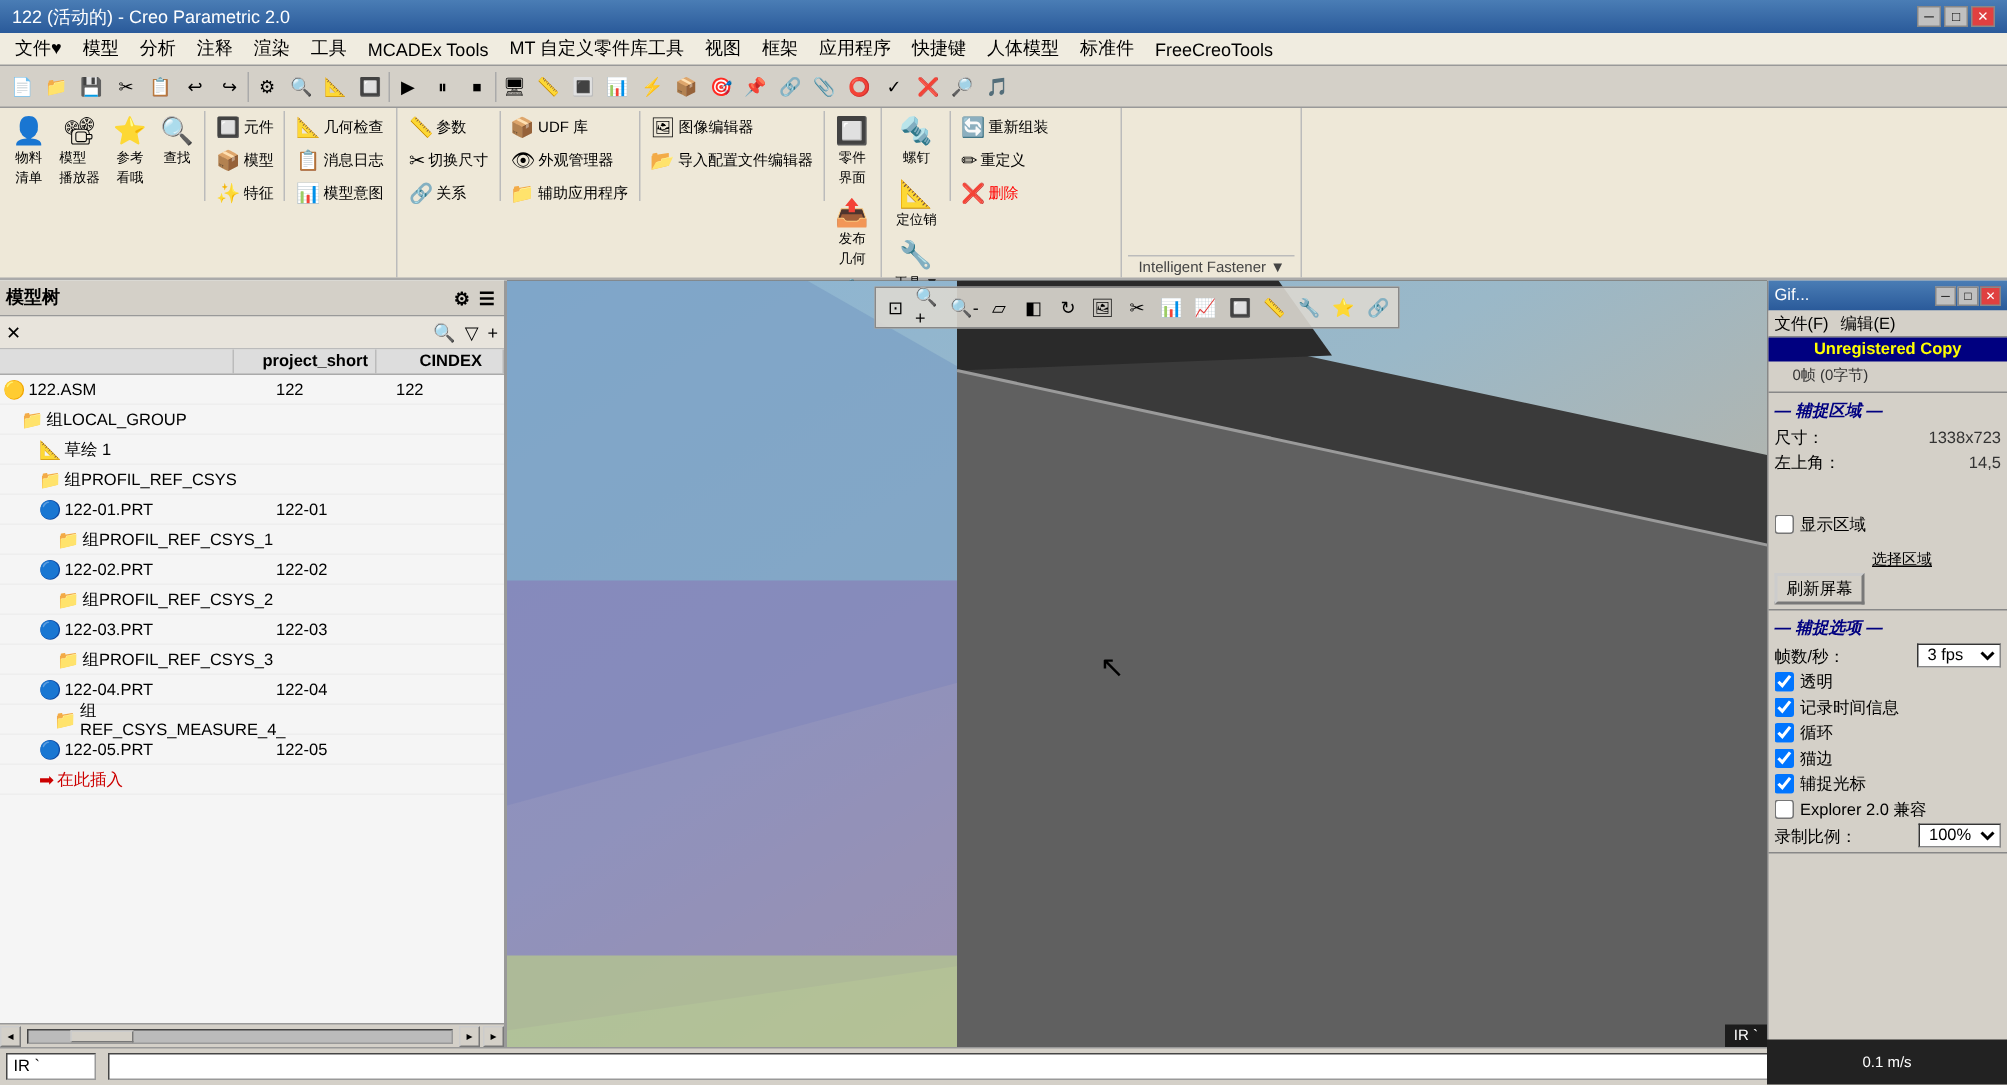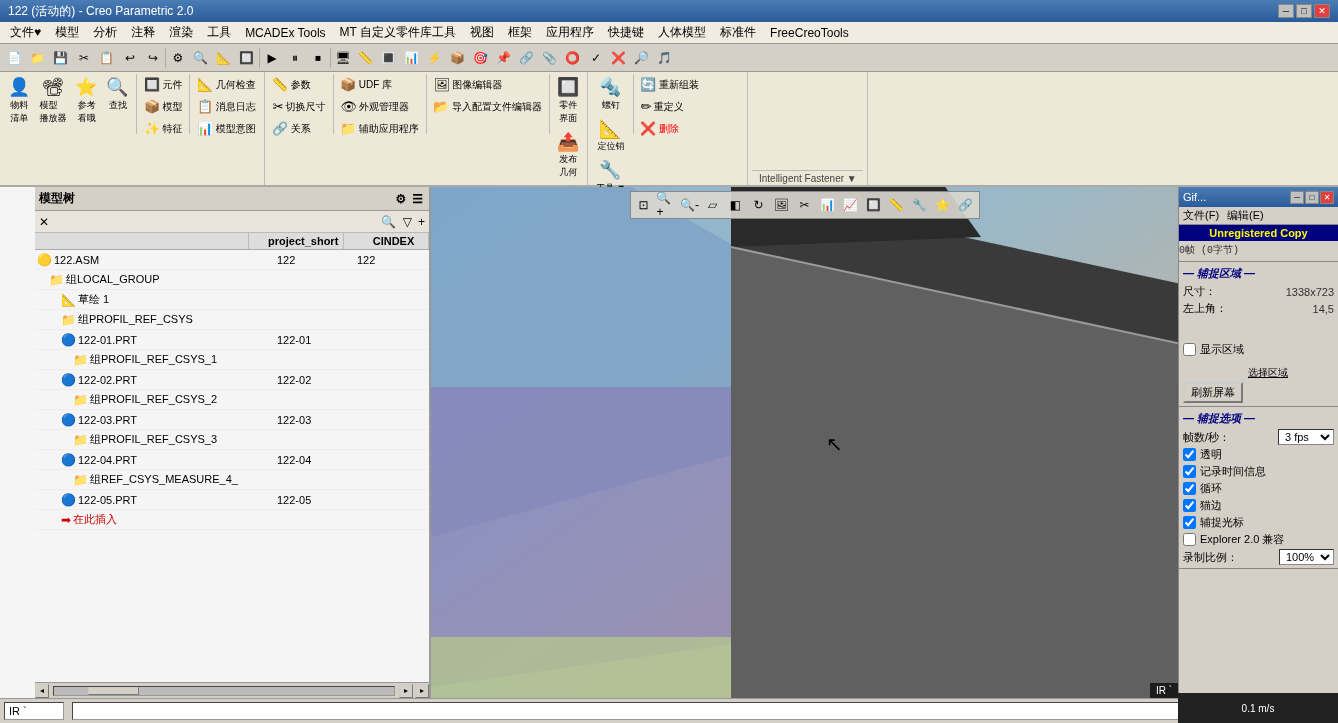--- a/index.html
+++ b/index.html
@@ -31,27 +31,26 @@
     }
     .menu-item {
       padding: 2px 6px;
       cursor: pointer;
       font-size: 12px;
       white-space: nowrap;
     }
 
     
     .left-panel {
-      width: 431px;
+      width: 338px;
       background: #f5f5f5;
       border-right: 2px solid #999;
       display: flex;
       flex-direction: column;
       overflow: hidden;
-      padding-left: 35px;
     }
     .panel-header {
       height: 24px;
       background: #d4d0c8;
       display: flex;
       align-items: center;
       justify-content: space-between;
       padding: 0 4px;
       border-bottom: 1px solid #999;
       font-weight: bold;
@@ -148,21 +147,21 @@
       flex: 1;
       padding: 2px 4px;
       border: 2px outset #ccc;
       background: #d4d0c8;
       cursor: pointer;
       text-align: center;
       font-size: 11px;
     }
     .gif-ctrl-btn.stop { color: red; }
 
-    .gif-status { padding: 2px 0; font-size: 10px; color: #333; font-family: Liberation Mono, monospace; }
+    .gif-status { padding: 2px 16px; font-size: 10px; color: #333; }
     .gif-divider { height: 1px; background: #888; margin: 2px 0; }
     .gif-section-title { padding: 2px 4px; font-size: 11px; font-weight: bold; color: #000080; font-style: italic; }
     .gif-row { display: flex; align-items: center; padding: 1px 4px; font-size: 11px; gap: 4px; }
     .gif-label { flex: 1; }
     .gif-value { color: #333; }
     .gif-btn {
       padding: 1px 6px;
       border: 2px outset #ccc;
       background: #d4d0c8;
       cursor: pointer;

